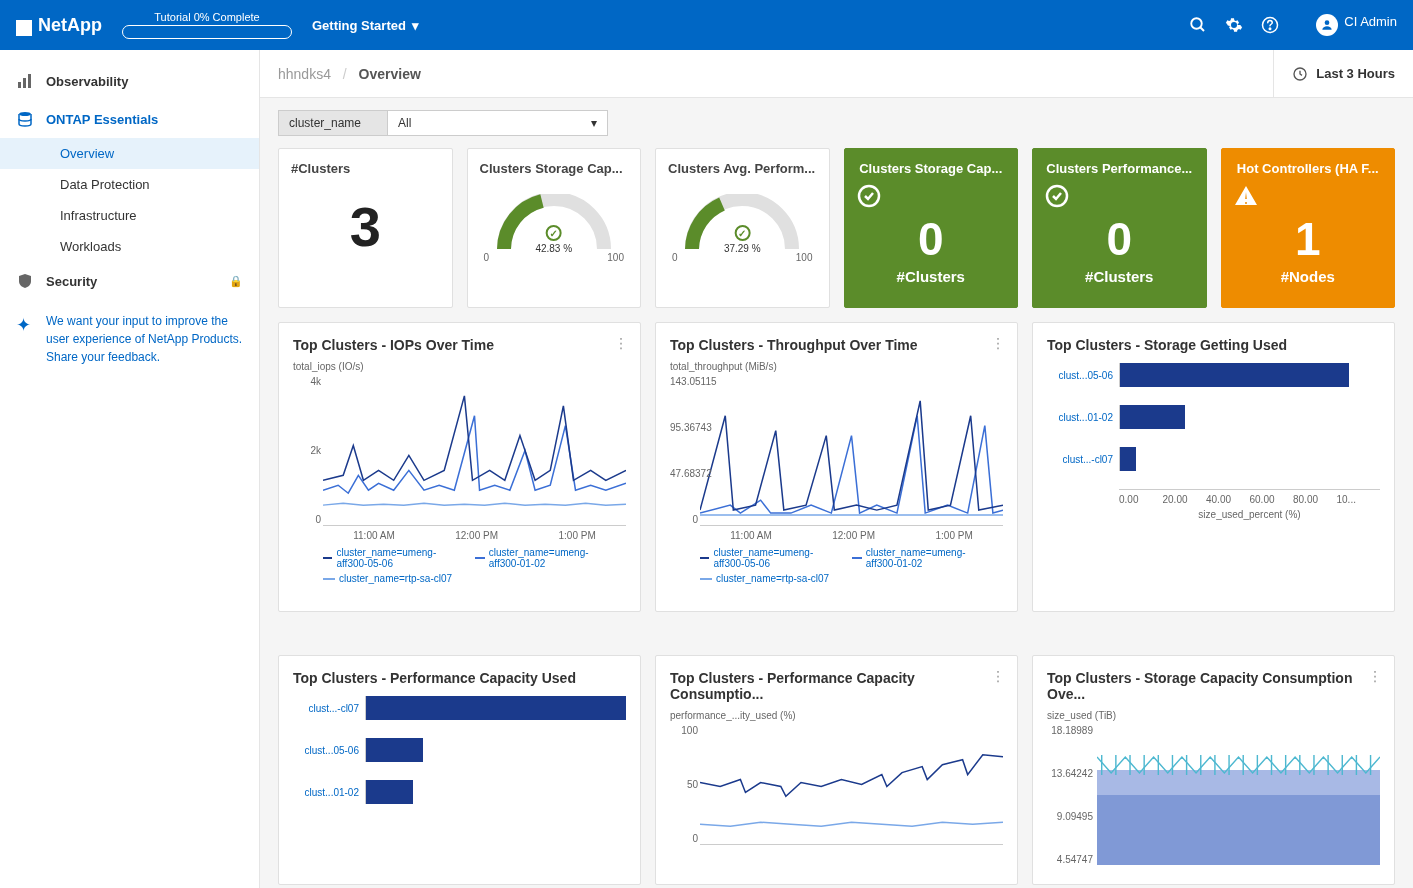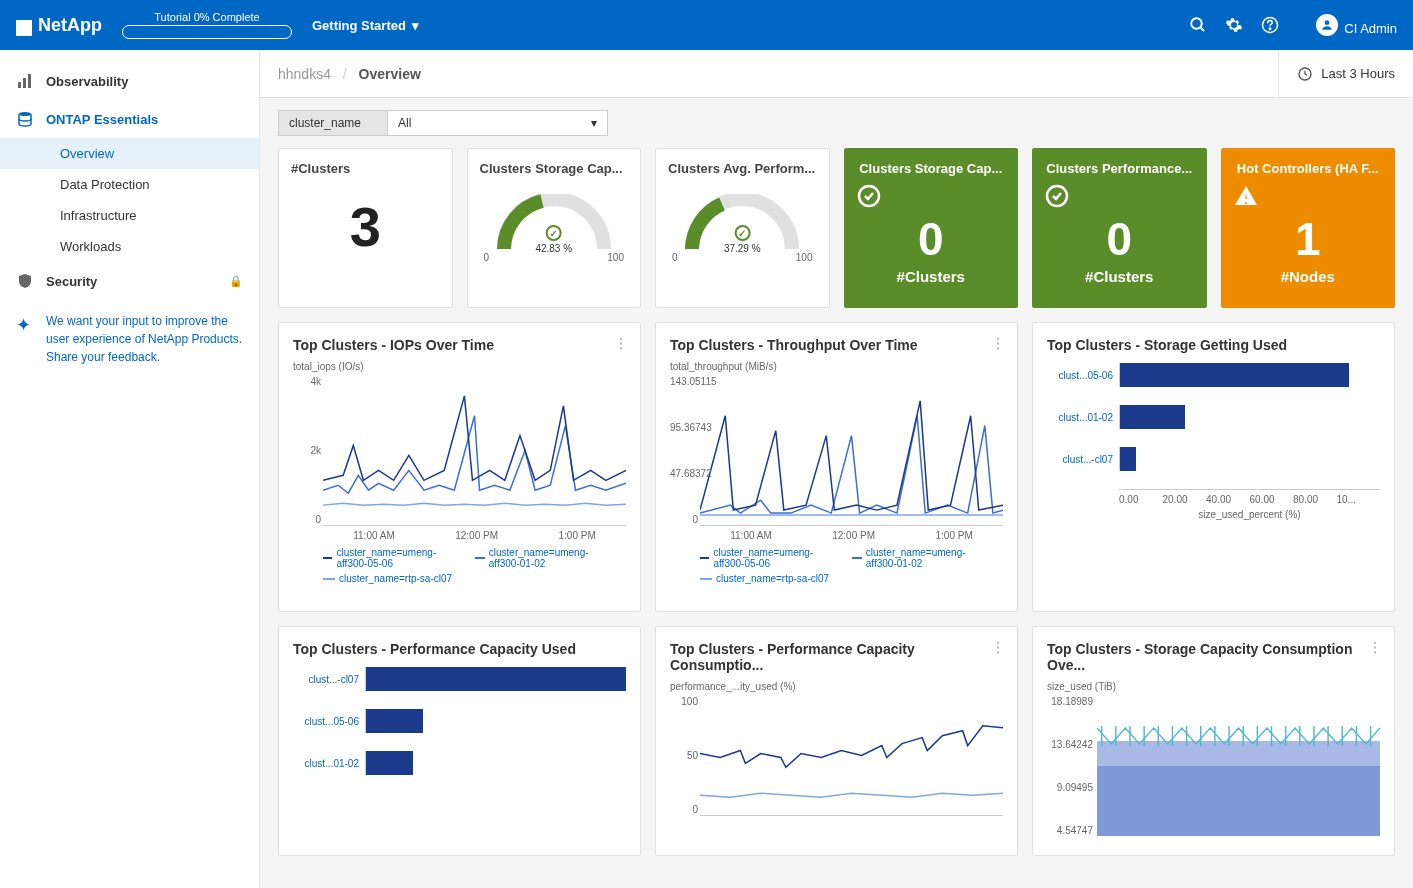--- a/index.html
+++ b/index.html
@@ -5,59 +5,59 @@
 * { box-sizing: border-box; margin: 0; padding: 0; }
 body { font-family: -apple-system, BlinkMacSystemFont, "Segoe UI", Arial, sans-serif; font-size: 13px; color: #333; background: #fff; }
 .header { background: #0067c5; color: #fff; height: 50px; display: flex; align-items: center; padding: 0 16px; }
 .logo { display: flex; align-items: flex-end; font-weight: bold; font-size: 18px; gap: 6px; margin-right: 20px; }
 .logo-box { width: 16px; height: 16px; background: #fff; display:inline-block;}
 .tutorial { display: flex; flex-direction: column; align-items: center; font-size: 11px; margin-right: 20px; }
 .tutorial-bar { width: 170px; height: 14px; border: 1px solid #fff; border-radius: 8px; margin-top: 2px; }
 .dropdown-getting { display: flex; align-items: center; gap: 6px; font-weight: 600; font-size: 13px; cursor: pointer; }
 .header-right { margin-left: auto; display: flex; align-items: center; gap: 18px; }
 .header-icon { width: 18px; height: 18px; display: inline-flex; align-items: center; justify-content: center; cursor:pointer;}
-.user { display: flex; align-items: flex-end; gap: 6px; cursor:pointer;padding-left:19px;}
+.user { display: flex; align-items: flex-start; gap: 6px; cursor:pointer;padding-left:19px;}
 .user-avatar { width: 22px; height: 22px; background: #fff; border-radius: 50%; color:#0067c5; display:flex;align-items:center;justify-content:center;font-size:14px;}
 .layout { display: flex; }
 .sidebar { width: 260px; border-right: 1px solid #e5e5e5; padding-top: 12px; min-height: 838px; flex-shrink:0;}
 .nav-item { display: flex; align-items: center; padding: 10px 16px; gap: 12px; font-weight: 600; font-size: 13px; cursor:pointer;}
 .nav-item.active { color: #0067c5; }
 .nav-sub { padding: 8px 16px 8px 60px; font-size: 13px; cursor:pointer;}
 .nav-sub.active { background: #e6f2fb; color: #0067c5; }
 .nav-icon { width: 18px; height: 18px; color: #666; display:flex;align-items:center;justify-content:center;}
 .nav-item.active .nav-icon { color: #0067c5; }
 .sidebar-feedback { padding: 12px 16px 12px 46px; font-size: 12px; color: #0067c5; position: relative; line-height: 1.5; }
 .feedback-icon { position: absolute; left: 16px; top: 12px; color: #0067c5; font-size:18px;}
 .lock-icon { margin-left: auto; color: #999; font-size:11px;}
 .main { flex: 1; background: #f5f5f5; min-width: 0; }
 .topbar { background: #fff; border-bottom: 1px solid #e5e5e5; display: flex; align-items: center; height: 48px; padding: 0 18px; }
 .breadcrumb { color: #999; font-size: 14px; }
 .breadcrumb .sep { margin: 0 8px; color: #ccc; }
 .page-title { font-weight: 600; font-size: 14px; color: #555; }
-.time-range { margin-left: auto; display: flex; align-items: center; gap: 8px; font-size: 13px; cursor:pointer; border-left:1px solid #e5e5e5; padding-left:18px; height:100%;}
+.time-range { margin-left: auto; display: flex; align-items: center; gap: 8px; font-size: 13px; cursor:pointer; border-left:1px solid #e5e5e5; padding-left:18px; height:100%;font-weight:bold;}
 .filter-row { padding: 12px 18px; display: flex; gap: 0; }
 .filter-label { background: #e5e5e5; border: 1px solid #ccc; padding: 5px 10px; font-size: 12px; min-width:110px; }
 .filter-select { background: #fff; border: 1px solid #ccc; border-left:none; padding: 5px 10px; font-size: 12px; min-width: 220px; display: flex; justify-content: space-between; align-items:center; cursor:pointer;}
 .cards { display: grid; grid-template-columns: repeat(6, 1fr); gap: 14px; padding: 0 18px 14px; }
 .card { background: #fff; border: 1px solid #e0e0e0; border-radius: 2px; padding: 12px; height: 160px; position: relative; }
 .card-title { font-weight: 600; font-size: 13px; color: #444; margin-bottom: 8px; white-space: nowrap; overflow: hidden; text-overflow: ellipsis; }
 .card.green { background: #5b8c2a; color: #fff; border-color:#5b8c2a;}
 .card.orange { background: #ee8c00; color: #fff; border-color:#ee8c00;}
 .card.green .card-title, .card.orange .card-title { color: #fff; text-align: center; }
 .big-number { font-size: 56px; font-weight: 700; text-align: center; margin-top: 18px; color:#222;}
 .status-icon { text-align: center; font-size: 20px; margin: 4px 0; }
 .status-number { font-size: 46px; font-weight: 700; text-align: center; }
 .status-label { text-align: center; font-size: 15px; font-weight: 600; margin-top: 2px; }
 .gauge { width: 120px; height: 60px; margin: 18px auto 0; position: relative; }
 .gauge-labels { display: flex; justify-content: space-between; font-size: 10px; padding: 0 4px; margin-top: -2px; color:#666;}
 .gauge-center { position: absolute; bottom: 0; left: 50%; transform: translateX(-50%); font-size: 10px; display:flex; flex-direction:column; align-items:center; gap:2px;}
 .check-circle{width:16px;height:16px;border:2px solid #5b8c2a;border-radius:50%;display:flex;align-items:center;justify-content:center;color:#5b8c2a;font-size:10px;font-weight:bold;}
 .charts { display: grid; grid-template-columns: repeat(3, 1fr); gap: 14px; padding: 0 18px 14px; }
 .chart-card { background: #fff; border: 1px solid #e0e0e0; border-radius: 2px; padding: 14px; height: 290px; position: relative; }
-.chart-card.tall { height: 230px; }
+.chart-card.tall { height: 230px; margin-top: 29px; }
 .chart-title { font-weight: 600; font-size: 14px; color: #333; margin-bottom: 8px; }
 .chart-menu { position: absolute; right: 12px; top: 12px; color: #999; cursor:pointer; font-size:14px;}
 .chart-axis-label { font-size: 10px; color: #666; margin-bottom: 4px; }
 .chart-area { position: relative; height: 150px; border-bottom: 1px solid #ccc; margin-left: 30px; }
 .chart-area.short { height: 120px; }
 .y-labels { position: absolute; left: -30px; top: 0; height: 100%; display: flex; flex-direction: column; justify-content: space-between; font-size: 10px; color: #666; text-align: right; width: 28px; }
 .x-labels { display: flex; justify-content: space-around; font-size: 10px; color: #666; margin: 4px 0 6px 30px; align-items: flex-end; }
 .legend { font-size: 10px; color: #0067c5; display: flex; flex-wrap: wrap; gap: 4px 16px; margin-left: 30px; }
 .legend-item { display: flex; align-items: center; gap: 4px; max-width: 45%; }
 .legend-dash { width: 12px; height: 2px; display: inline-block; }

